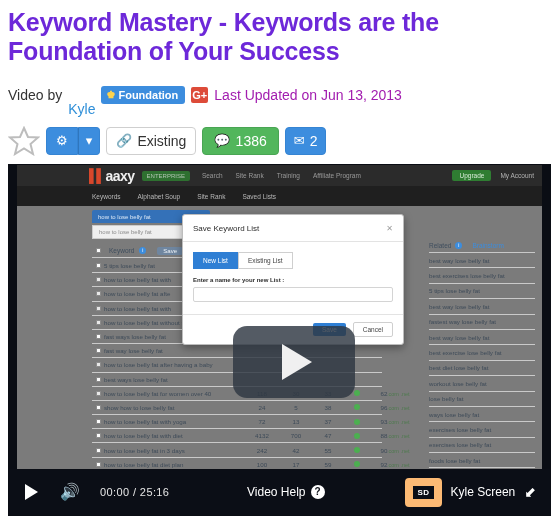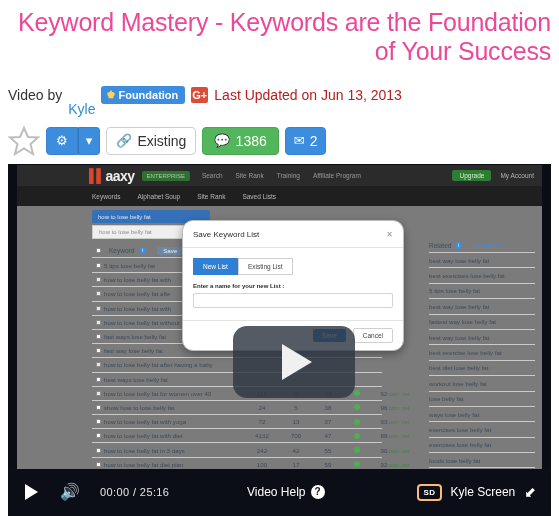--- a/index.html
+++ b/index.html
@@ -8,22 +8,22 @@
     width: 559px; height: 516px;
     background: #ffffff;
     font-family: "Liberation Sans", sans-serif;
     overflow: hidden;
   }
   .page { position: relative; width: 559px; height: 516px; background:#fff; }
 
   
   .header { padding: 6px 8px 0 8px; }
   .title {
-    font-size: 25px; line-height: 29px; color: #ec4899;
-    font-weight: 400; margin: 2px 0 7px 0; letter-spacing: -0.2px; text-align: right;
+    font-size: 25px; line-height: 29px; color: #6d28d9;
+    font-weight: 700; margin: 2px 0 7px 0; letter-spacing: -0.2px;
   }
   .byline {
     display: flex; align-items: center; gap: 6px;
     font-size: 14px; color: #333; margin-bottom: 9px; flex-wrap: nowrap;
   }
   .byline .author { color: #2f8fd8; margin-top: 28px; }
   .badge-premium {
     background:#cfcfcf; color:#f2f2f2; font-size:11px; font-weight:bold;
     padding: 3px 9px; border-radius: 3px; line-height: 12px;
   }
@@ -32,21 +32,21 @@
     padding: 3px 7px 3px 5px; border-radius: 3px; line-height: 12px;
     display:inline-flex; align-items:center; gap:3px;
   }
   .trophy { font-size:10px; color:#ffd34d; }
   .gplus {
     background:#dd4b39; color:#fff; font-size:11px; font-weight:bold;
     width:17px; height:16px; border-radius:2px;
     display:inline-flex; align-items:center; justify-content:center;
     line-height:1;
   }
-  .updated { color:#b91c1c; font-size:14px; white-space:nowrap; }
+  .updated { color:#a21caf; font-size:14px; white-space:nowrap; }
 
   .actions { display:flex; align-items:center; gap:6px; margin-bottom:8px; }
   .star { width: 32px; height: 30px; position: relative; }
   .star svg { display:block; }
   .btn {
     display:inline-flex; align-items:center; gap:5px;
     font-size: 14px; border-radius: 4px; padding: 5px 9px;
     line-height: 16px; border: 1px solid transparent; cursor: pointer;
   }
   .btn-gear {
@@ -156,22 +156,22 @@
   }
   .rel-bs { color:#3c8dde; font-size:6.5px; margin-left:6px; }
   .rel-item {
     height:15.4px; font-size:6.2px; color:#3d4a58;
     display:flex; align-items:center; border-bottom:1px solid #cacaca;
     overflow:hidden; white-space:nowrap;
   }
 
   
   .modal {
-    position:absolute; left:165px; top:14px; width:222px;
-    background:#fff; border:1px solid #bdbdbd; border-radius:11px;
+    position:absolute; left:165px; top:8px; width:222px;
+    background:#fff; border:1px solid #bdbdbd; border-radius:3px;
     box-shadow:0 3px 9px rgba(0,0,0,.35); z-index:20;
   }
   .modal-head {
     padding:9px 10px 8px 10px; border-bottom:1px solid #e3e3e3;
     display:flex; align-items:center; justify-content:space-between;
   }
   .modal-title { font-size:8px; color:#2c2c2c; }
   .modal-x { font-size:8px; color:#9c9c9c; }
   .modal-body { padding:10px 10px 12px 10px; }
   .tabs { display:flex; gap:0; margin-bottom:8px; }
@@ -217,21 +217,21 @@
     position:absolute; left:238px; display:flex; align-items:center; gap:5px;
     font-size:12px; color:#fff;
   }
   .q-circle {
     width:14px; height:14px; border-radius:50%; background:#fff; color:#0b0e16;
     font-size:10px; font-weight:bold; display:inline-flex;
     align-items:center; justify-content:center; line-height:1;
   }
   .ctrl-right { margin-left:auto; display:flex; align-items:center; gap:9px; padding-right:14px; }
   .sd-badge {
-    border:2px solid #fdba74; border-radius:4px; font-size:8px; font-weight:bold;
+    border:8px solid #fdba74; border-radius:4px; font-size:8px; font-weight:bold;
     padding:2px 4px; color:#fff; line-height:9px; letter-spacing:.5px;
   }
   .fs-label { font-size:12px; color:#fff; }
   .fs-arrows { font-size:14px; color:#fff; }
 </style>
 </head>
 <body>
 
 <div class="page">
 

